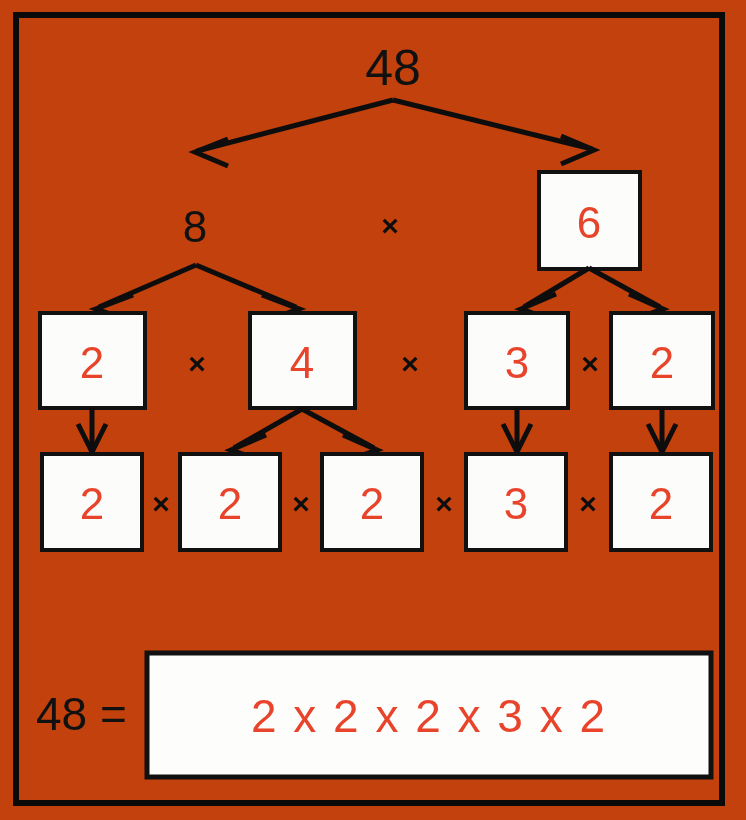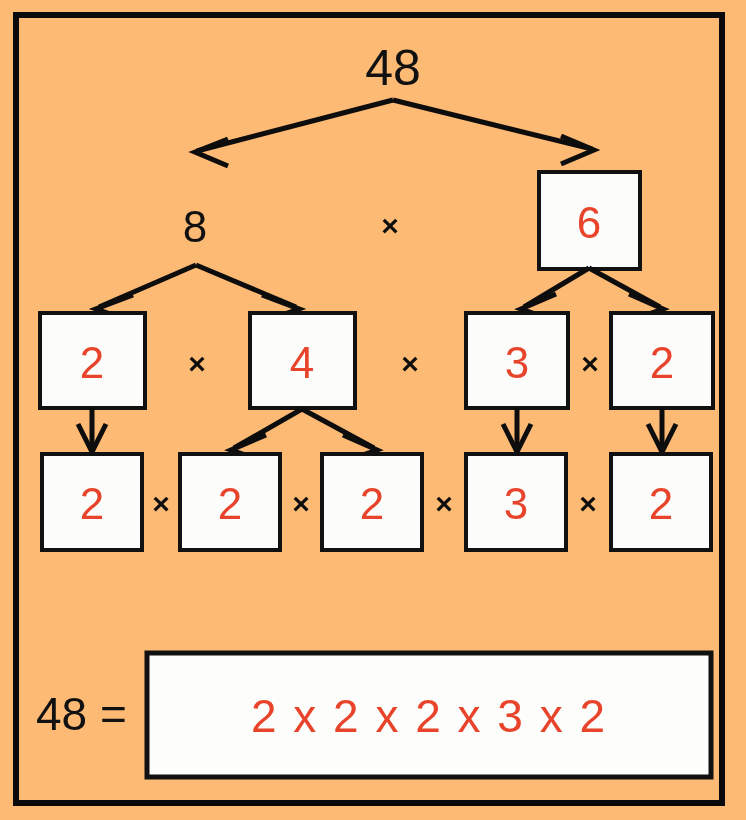--- a/index.html
+++ b/index.html
@@ -10,21 +10,21 @@
   body {
     width: 746px;
     height: 820px;
     font-family: "Liberation Sans", sans-serif;
     overflow: hidden;
   }
   #stage {
     position: relative;
     width: 746px;
     height: 820px;
-    background: #fdba74;
+    background: #c2410c;
   }
   #diagram {
     position: absolute;
     left: 0;
     top: 0;
     width: 746px;
     height: 820px;
     display: block;
   }
   .frame-rect {

